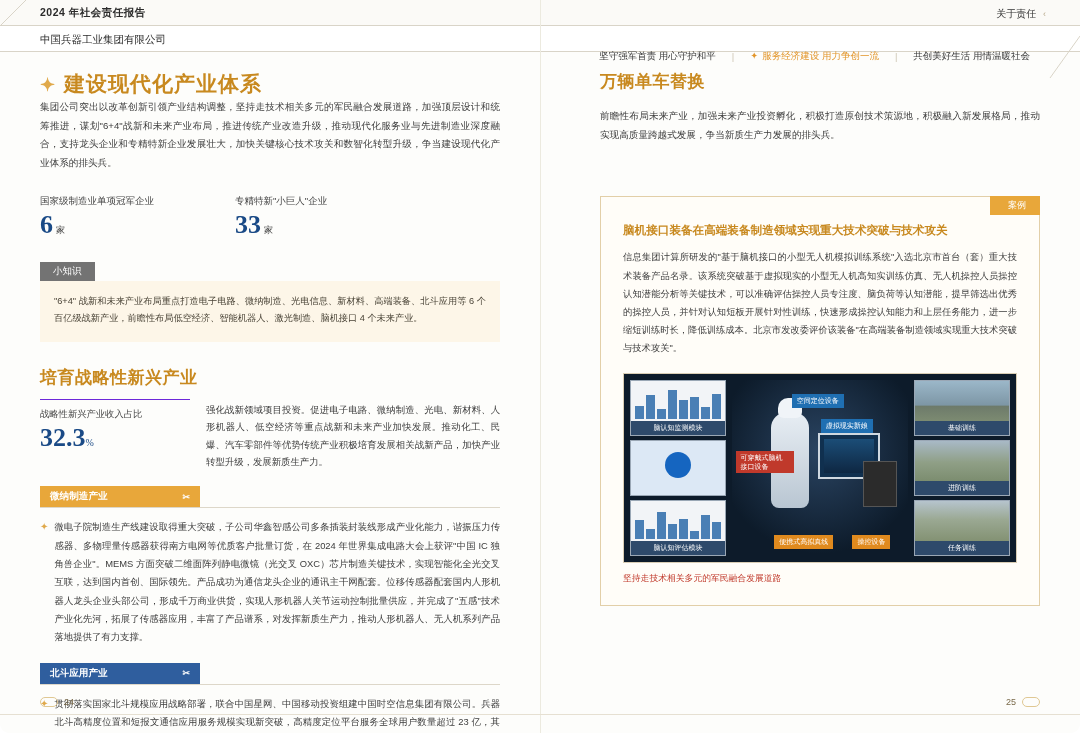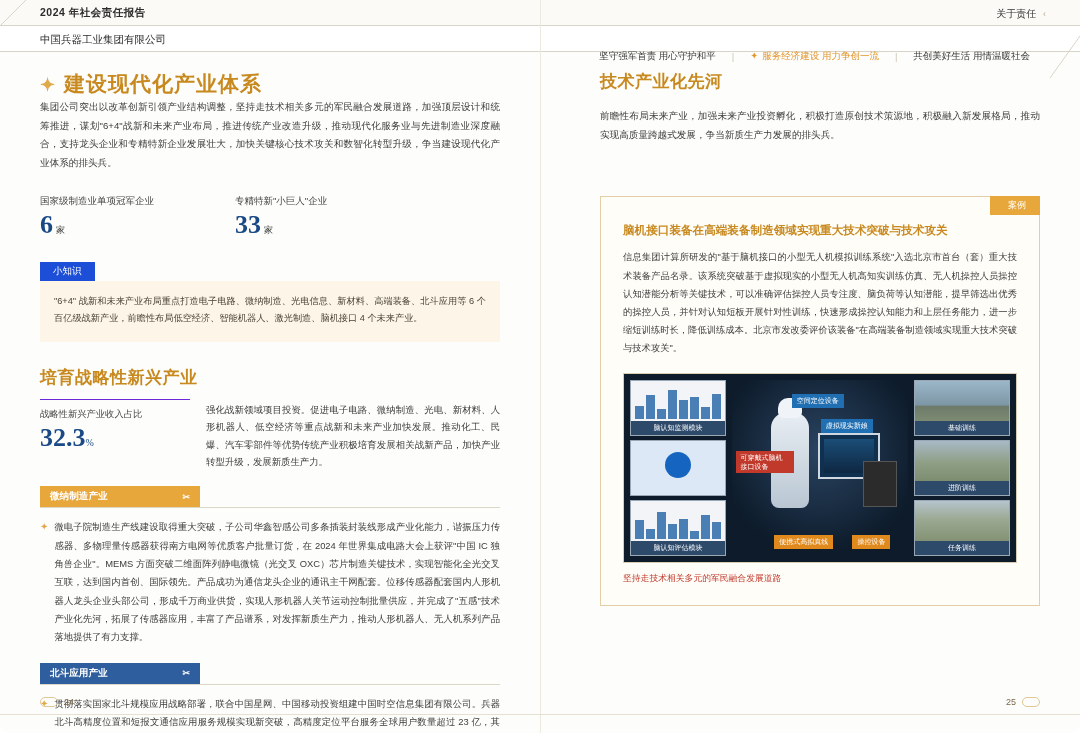--- a/index.html
+++ b/index.html
@@ -74,21 +74,21 @@
   .stat-label { font-size: 9.5px; color: #444; }
   .stat-value {
     font-size: 26px; font-weight: bold; color: #1a4a86; margin-top: 2px;
     font-family: "Liberation Serif", serif;
   }
   .stat-value .unit { font-size: 9px; font-weight: normal; color: #333; margin-left: 3px; }
 
   
   .tipbox { margin-top: 20px; }
   .tip-tab {
-    display: inline-block; background: #1d4ed8; color: #fff;
+    display: inline-block; background: #737373; color: #fff;
     font-size: 9.5px; padding: 3px 13px; position: relative; z-index: 2;
   }
   .tip-body {
     background: #fdf6e8; padding: 12px 14px 14px 14px;
     font-size: 9.2px; line-height: 1.9; color: #4a4437; text-align: justify;
   }
 
   .h2 {
     font-size: 17px; font-weight: bold; color: #c8891f;
     margin-top: 24px; margin-bottom: 10px; letter-spacing: .5px;
@@ -305,21 +305,21 @@
       <span class="ico">✂</span>
     </div>
     <div class="sec-under"></div>
     <div class="para-bullet">
       <span class="b">✦</span>
       <span class="t">贯彻落实国家北斗规模应用战略部署，联合中国星网、中国移动投资组建中国时空信息集团有限公司。兵器北斗高精度位置和短报文通信应用服务规模实现新突破，高精度定位平台服务全球用户数量超过 23 亿，其中接入超过 600 万辆共享两轮车，联合美团申报的共享单车北斗替代项目已完成 60 万辆单车替换。搭载与合作伙伴共同开发的星地一体北斗卫星通信芯片的手机和可穿戴设备累计突破 4000 万部，率先开展北斗短报文"一带一路"沿线国家应用，支持尼泊尔实现登山救援卫星通信。</span>
     </div>
   </div>
 
   <div class="col-right">
-    <div class="h1-plain" style="margin-bottom:14px;">技术产业化先河</div>
+    <div class="h1-plain" style="margin-bottom:14px;">万辆单车替换</div>
     <div class="body-text">前瞻性布局未来产业，加强未来产业投资孵化，积极打造原创技术策源地，积极融入新发展格局，推动实现高质量跨越式发展，争当新质生产力发展的排头兵。</div>
 
     <div class="case-card">
       <div class="case-tag">案例</div>
       <div class="case-title">脑机接口装备在高端装备制造领域实现重大技术突破与技术攻关</div>
       <div class="case-text">信息集团计算所研发的"基于脑机接口的小型无人机模拟训练系统"入选北京市首台（套）重大技术装备产品名录。该系统突破基于虚拟现实的小型无人机高知实训练仿真、无人机操控人员操控认知潜能分析等关键技术，可以准确评估操控人员专注度、脑负荷等认知潜能，提早筛选出优秀的操控人员，并针对认知短板开展针对性训练，快速形成操控认知能力和上层任务能力，进一步缩短训练时长，降低训练成本。北京市发改委评价该装备"在高端装备制造领域实现重大技术突破与技术攻关"。</div>
 
       <div class="figure">
 
         <div class="fig-body">

